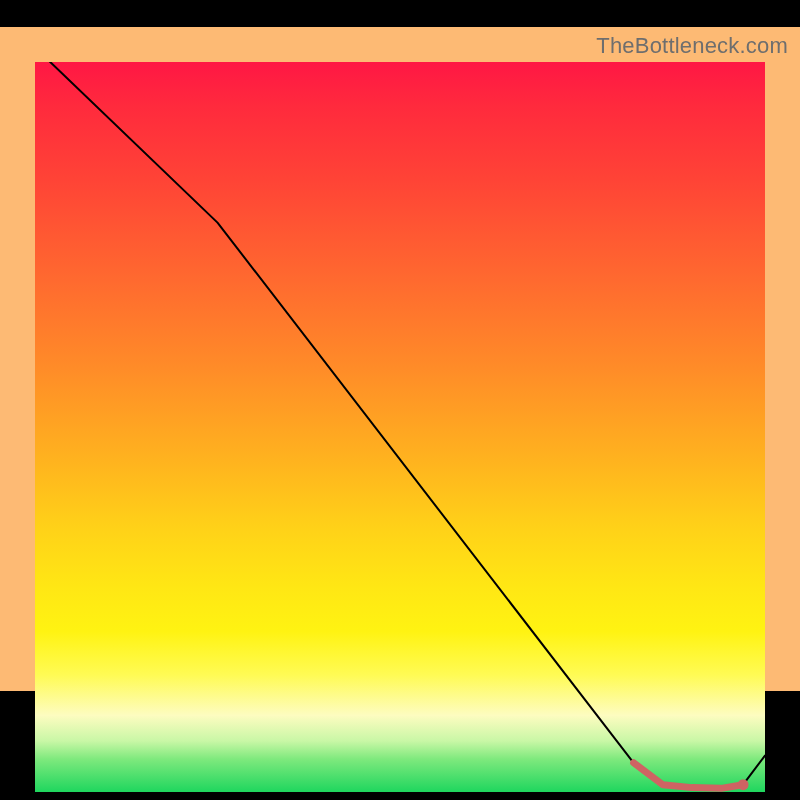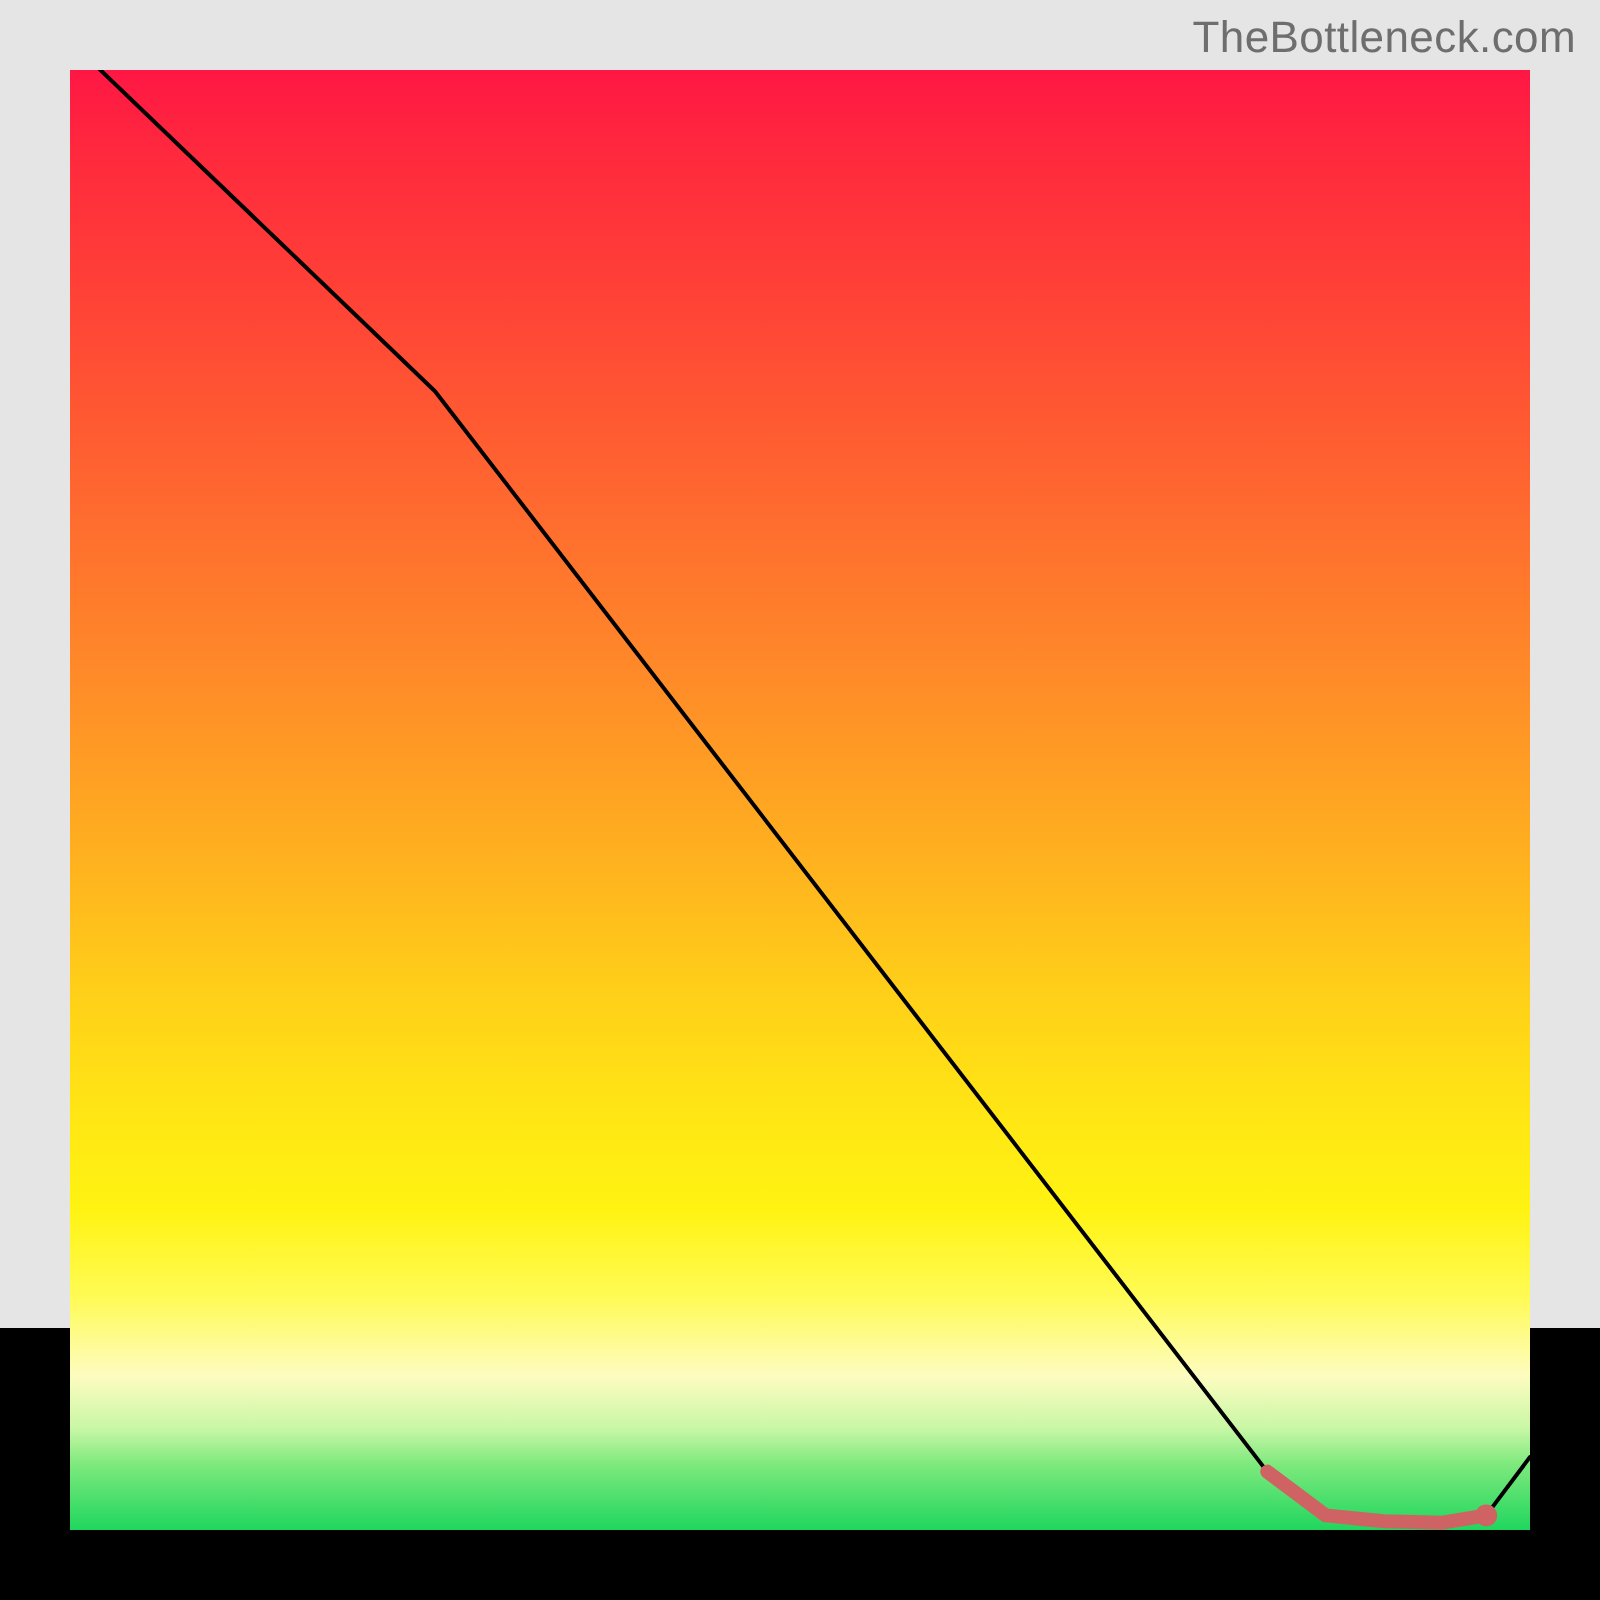--- a/index.html
+++ b/index.html
@@ -8,21 +8,22 @@
     width: 800px;
     height: 800px;
     background: #000;
     overflow: hidden;
     font-family: Arial, Helvetica, sans-serif;
   }
   .frame {
     position: relative;
     width: 800px;
     height: 664px;
-    background: #e5e5e5;
+    background: #fdba74;
+    margin-top: 27px;
   }
   .plot-area {
     position: absolute;
     left: 35px;
     top: 35px;
     width: 730px;
     height: 730px;
     
     background: linear-gradient(
       to bottom,

